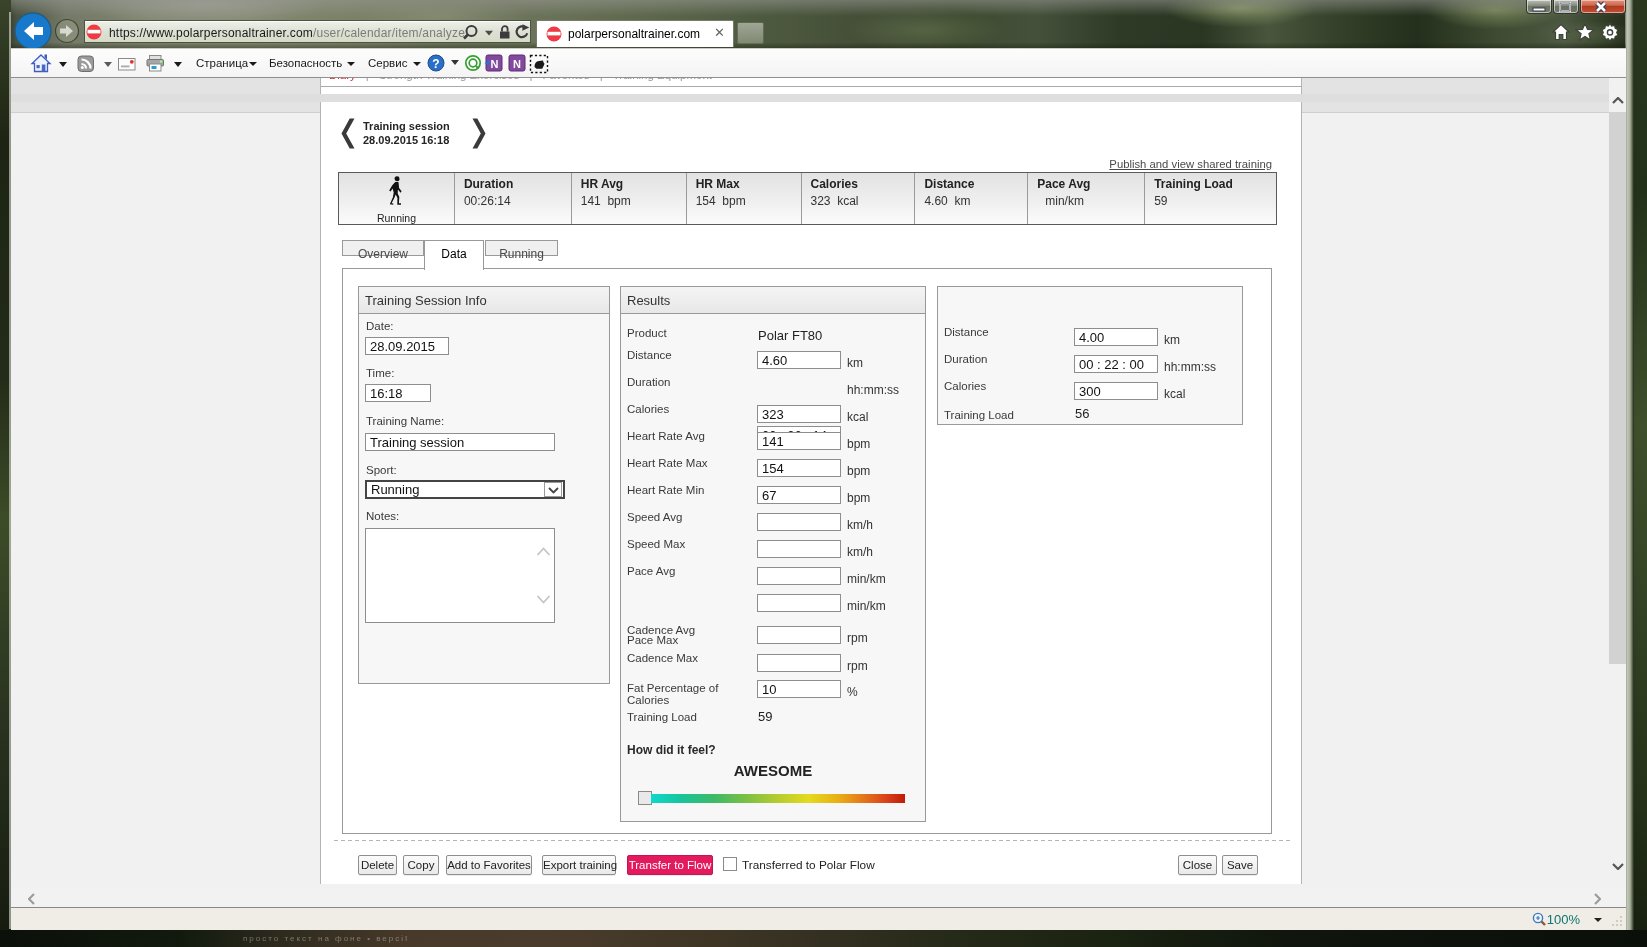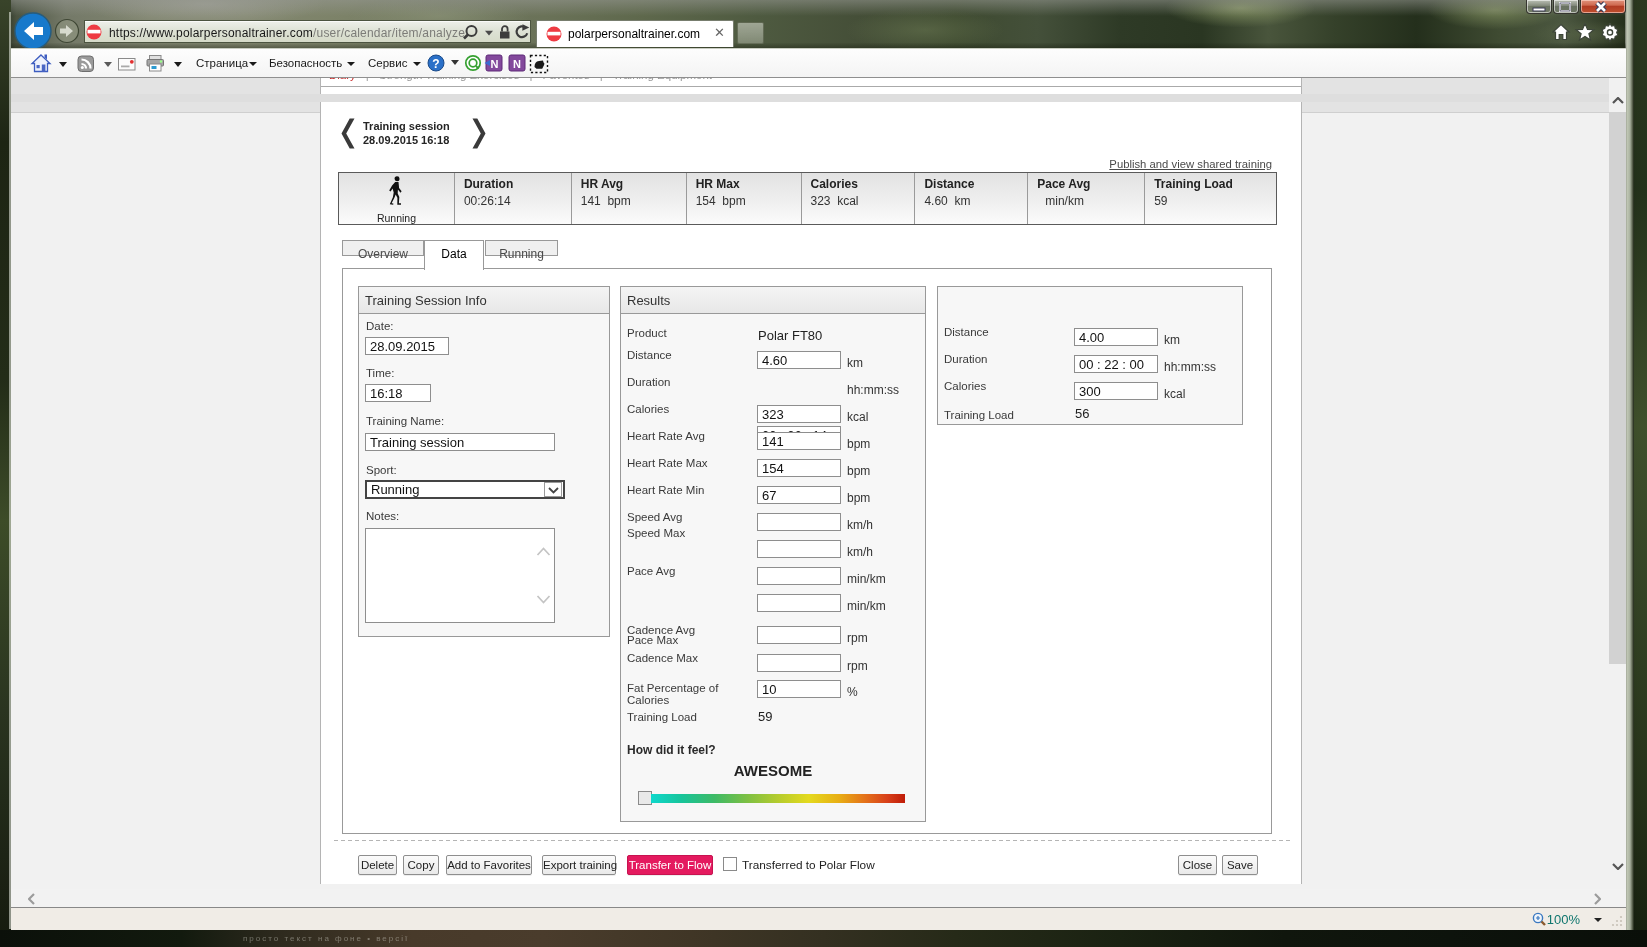--- a/index.html
+++ b/index.html
@@ -59,21 +59,21 @@
 #runcell div { font-size:10.5px; color:#222; margin-top:1px; }
 
 
 .tab { position:absolute; top:162px; height:16px; background:#f0f0f0; border:1px solid #999; font-size:12px; color:#4a4a4a; text-align:center; line-height:26px; }
 #tabData { top:162px; height:30px; background:#fff; border-bottom:none; color:#000; z-index:3; }
 #tabpanel { position:absolute; left:21px; top:190px; width:930px; height:566px; border:1px solid #999; background:#fff; }
 
 
 .panel { position:absolute; border:1px solid #999; background:#f7f7f7; }
 .panelhdr { height:27px; background:linear-gradient(180deg,#f4f4f4,#e7e7e7); border-bottom:1px solid #999; font-size:13px; color:#333; padding:6px 0 0 6px; }
-#panelTSI { left:15px; top:17px; width:252px; height:351px; }
+#panelTSI { left:15px; top:17px; width:252px; height:398px; }
 #panelResults { left:277px; top:17px; width:306px; height:536px; }
 #panelTarget { left:594px; top:17px; width:306px; height:139px; }
 .flabel { position:absolute; font-size:11.5px; color:#3a3a3a; }
 .finput { position:absolute; background:#fff; border:1px solid #8e8e8e; font-size:13px; color:#111; padding:1px 0 0 4px; white-space:nowrap; overflow:hidden; }
 .funit { position:absolute; font-size:12px; color:#333; }
 .fval { position:absolute; font-size:13px; color:#222; }
 
 
 #dashline { position:absolute; left:13px; top:762px; width:958px; height:1px; background-image:repeating-linear-gradient(90deg,#b5b5b5 0 4px,transparent 4px 7px); }
 .btn { position:absolute; top:777px; white-space:nowrap; height:20px; background:linear-gradient(180deg,#fbfbfb,#e9e9e9); border:1px solid #8e8e8e; border-radius:2px; font-size:11.5px; color:#222; text-align:center; line-height:18px; box-shadow:0 1px 0 rgba(0,0,0,.07); }
@@ -289,21 +289,21 @@
           <div class="funit" style="left:226px;top:150px;">bpm</div>
     <div class="flabel" style="left:6px;top:170px;">Heart Rate Max</div>
           <div class="finput" style="left:136px;top:172px;width:84px;height:18px;">154</div>
           <div class="funit" style="left:226px;top:177px;">bpm</div>
     <div class="flabel" style="left:6px;top:197px;">Heart Rate Min</div>
           <div class="finput" style="left:136px;top:199px;width:84px;height:18px;">67</div>
           <div class="funit" style="left:226px;top:204px;">bpm</div>
     <div class="flabel" style="left:6px;top:224px;">Speed Avg</div>
           <div class="finput" style="left:136px;top:226px;width:84px;height:18px;"></div>
           <div class="funit" style="left:226px;top:231px;">km/h</div>
-    <div class="flabel" style="left:6px;top:240px;">Speed Max</div>
+    <div class="flabel" style="left:6px;top:251px;">Speed Max</div>
           <div class="finput" style="left:136px;top:253px;width:84px;height:18px;"></div>
           <div class="funit" style="left:226px;top:258px;">km/h</div>
     <div class="flabel" style="left:6px;top:278px;">Pace Avg</div>
           <div class="finput" style="left:136px;top:280px;width:84px;height:18px;"></div>
           <div class="funit" style="left:226px;top:285px;">min/km</div>
     <div class="flabel" style="left:6px;top:305px;margin-top:42px;">Pace Max</div>
           <div class="finput" style="left:136px;top:307px;width:84px;height:18px;"></div>
           <div class="funit" style="left:226px;top:312px;">min/km</div>
     <div class="flabel" style="left:6px;top:337px;">Cadence Avg</div>
           <div class="finput" style="left:136px;top:339px;width:84px;height:18px;"></div>

